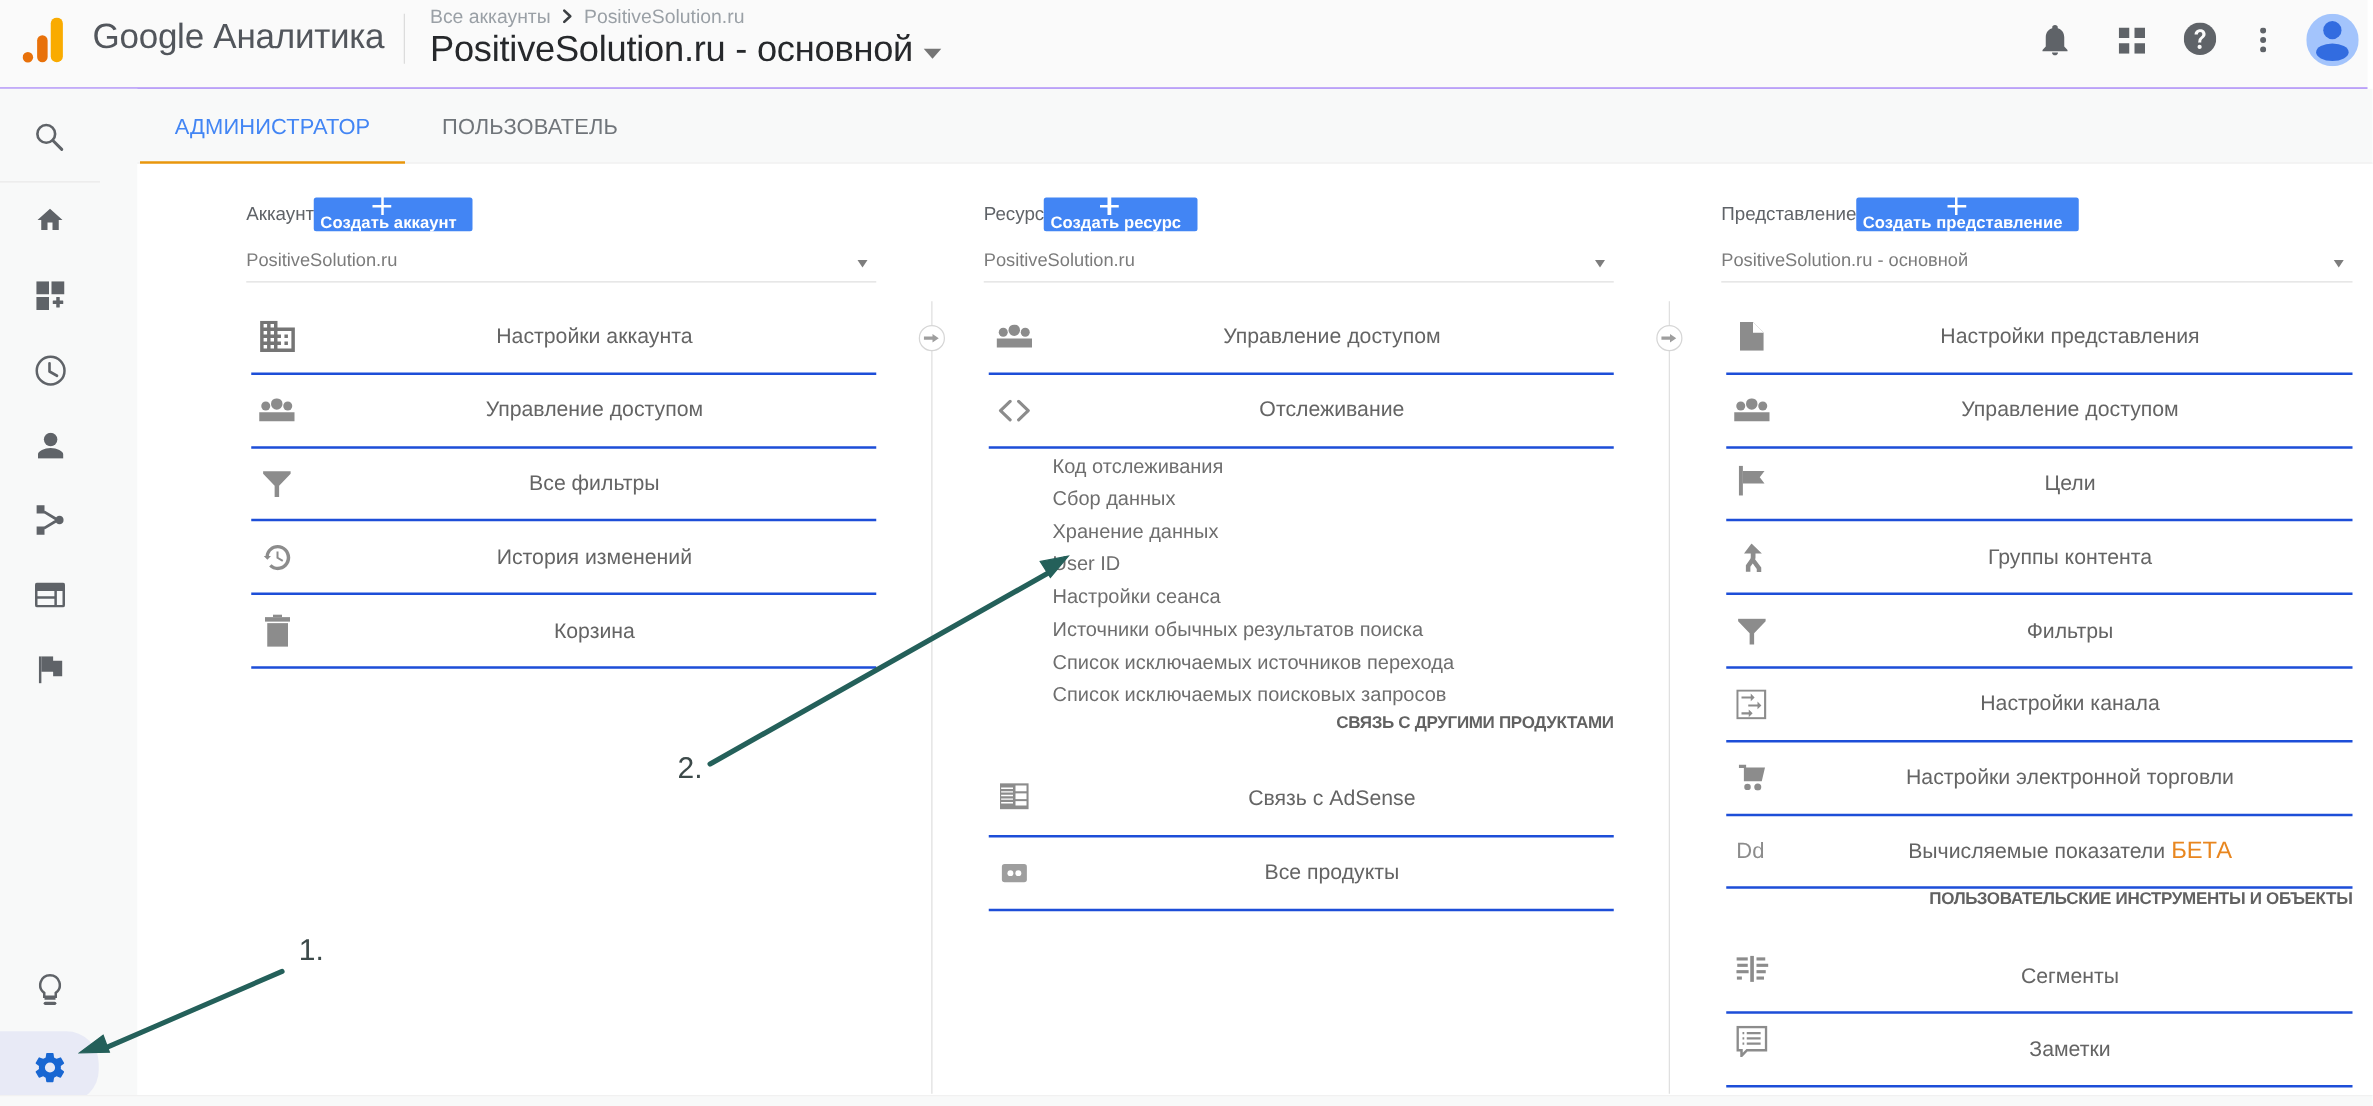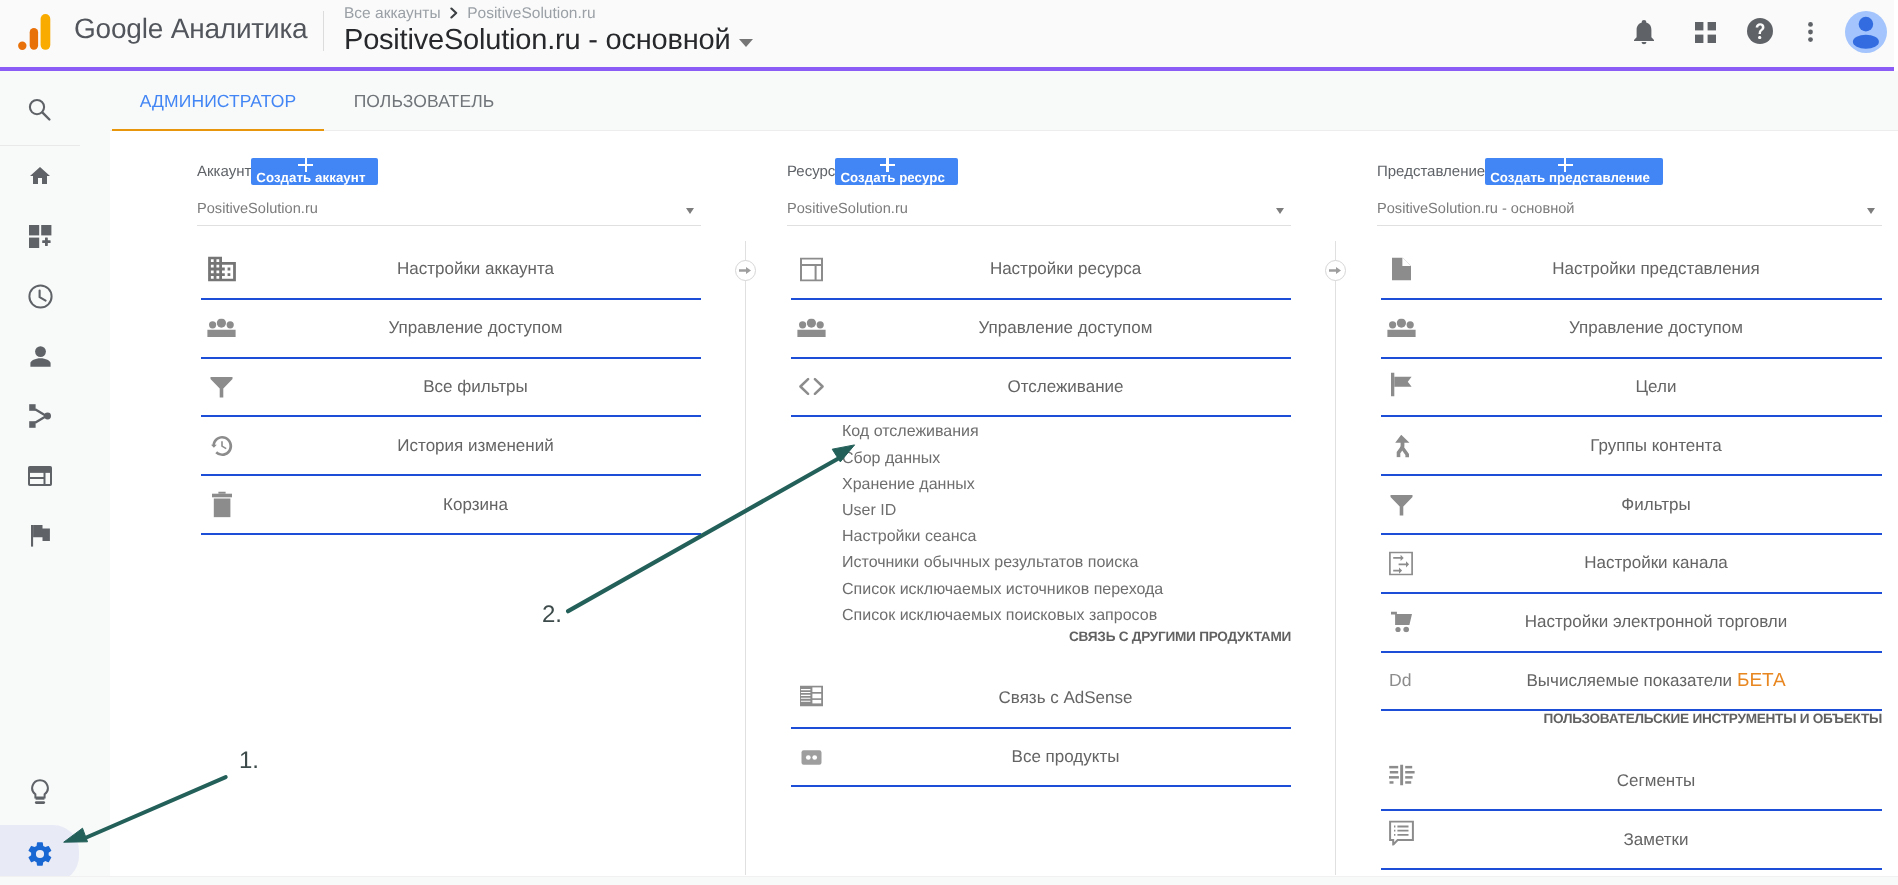--- a/index.html
+++ b/index.html
@@ -10,21 +10,21 @@
     width:1898px; height:885px;
     font-family:"Liberation Sans", sans-serif;
     background:#fff; overflow:hidden;
     -webkit-font-smoothing:antialiased;
     text-rendering:geometricPrecision;
   }
   .page { position:relative; width:1898px; height:885px; background:#fff; }
 
   
   .topbar { position:absolute; left:0; top:0; width:1894px; height:71px;
-            background:#fafafa; border-bottom:4px solid #8b5cf6; }
+            background:#fafafa; border-bottom:1px solid #8b5cf6; }
   .ga-logo { position:absolute; left:18px; top:14px; width:40px; height:44px; }
     .brand { position:absolute; left:74px; top:13px; font-size:28px; letter-spacing:-0.65px; color:#52565c;
            letter-spacing:-0.2px; white-space:nowrap; font-weight:400; }
   .hdr-divider { position:absolute; left:323px; top:11px; width:1px; height:40px; background:#dcdcdc; }
   .breadcrumb { position:absolute; left:344px; top:5px; font-size:15.5px; color:#9aa0a6;
                 white-space:nowrap; }
   .breadcrumb .sep { display:inline-block; margin:0 5px; vertical-align:-1px; }
   .page-title { position:absolute; left:344px; top:24px; font-size:29px; color:#26282b;
                 white-space:nowrap; font-weight:400; letter-spacing:-0.2px; }
   .title-caret { position:absolute; left:739px; top:39px; width:0;height:0;
@@ -323,30 +323,20 @@
             <span>Создать ресурс</span>
           </div>
         </div>
         <div class="col-select" style="width:100%">
           <span class="sel-text">PositiveSolution.ru</span>
           <span class="sel-caret"></span>
         </div>
         <div class="list" style="width:calc(100% - 4px)">
           <div class="row">
             <span class="ricon">
-              <svg width="23" height="24" viewBox="0 0 23 24" fill="none" stroke="#8c8c8c" stroke-width="2">
-                <rect x="1" y="1" width="21" height="22"></rect>
-                <line x1="1" y1="7.6" x2="22" y2="7.6"></line>
-                <line x1="15.6" y1="7.6" x2="15.6" y2="23"></line>
-              </svg>
-            </span>
-            <span class="rlabel">Настройки ресурса</span>
-          </div>
-          <div class="row">
-            <span class="ricon">
               <svg width="29" height="19" viewBox="0 0 29 19" fill="#8c8c8c">
                 <circle cx="14.4" cy="4.6" r="4.6"></circle>
                 <circle cx="23.2" cy="6.3" r="3.6"></circle>
                 <circle cx="5.6" cy="6.3" r="3.6"></circle>
                 <path d="M0.4 11.3h28.2v7.1H0.4z"></path>
               </svg>
             </span>
             <span class="rlabel">Управление доступом</span>
           </div>
           <div class="row">

